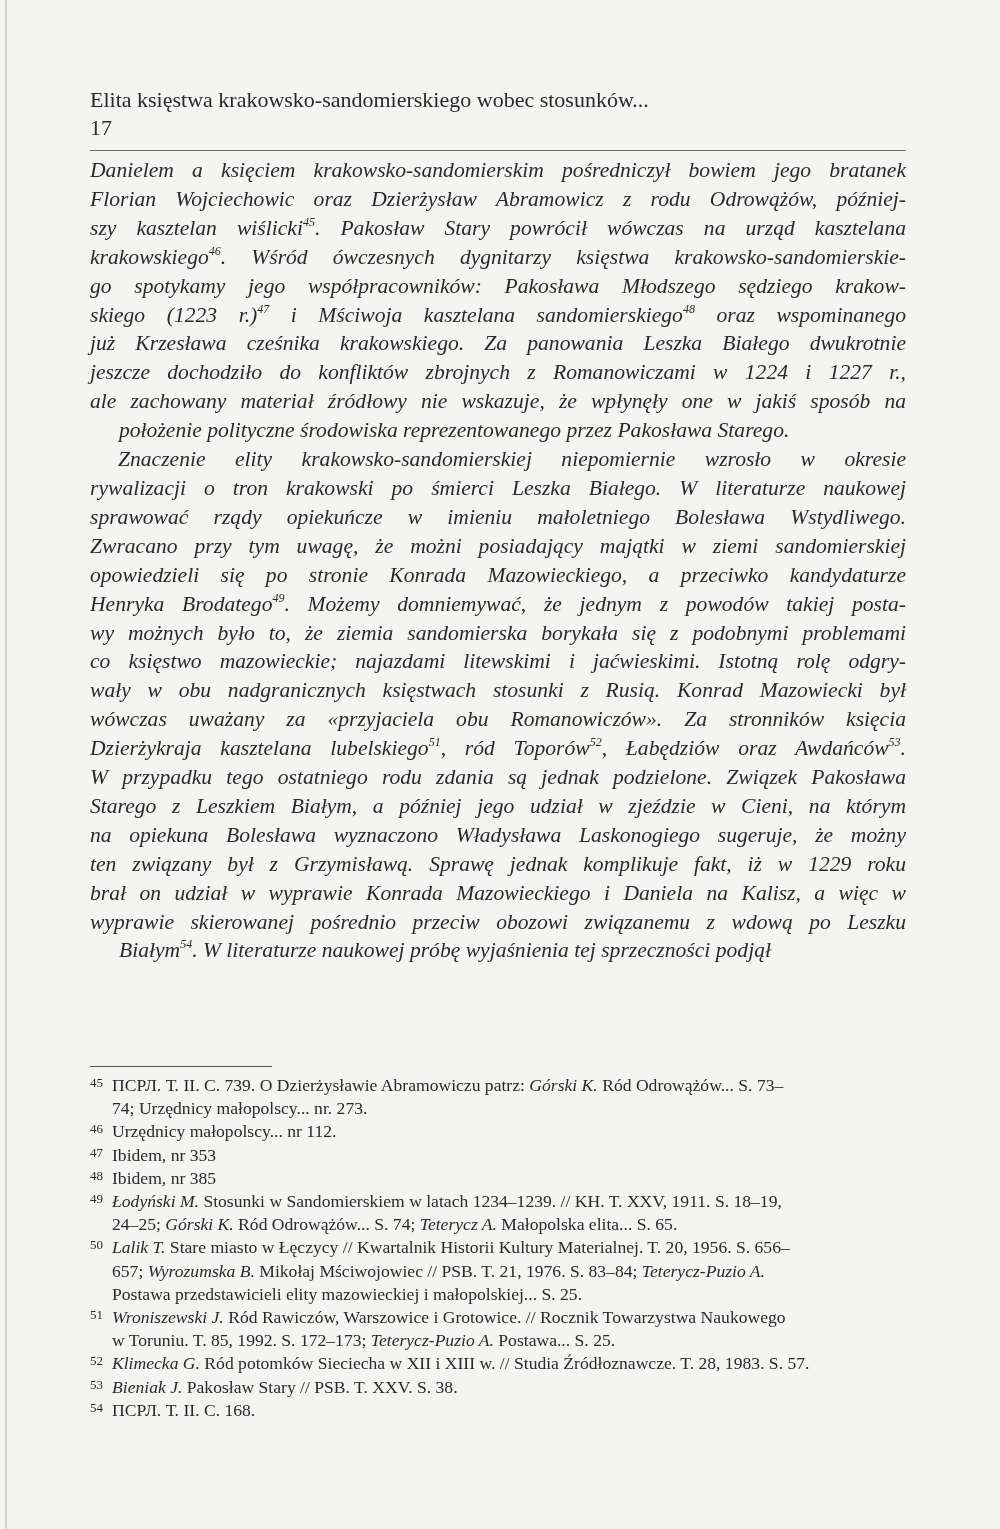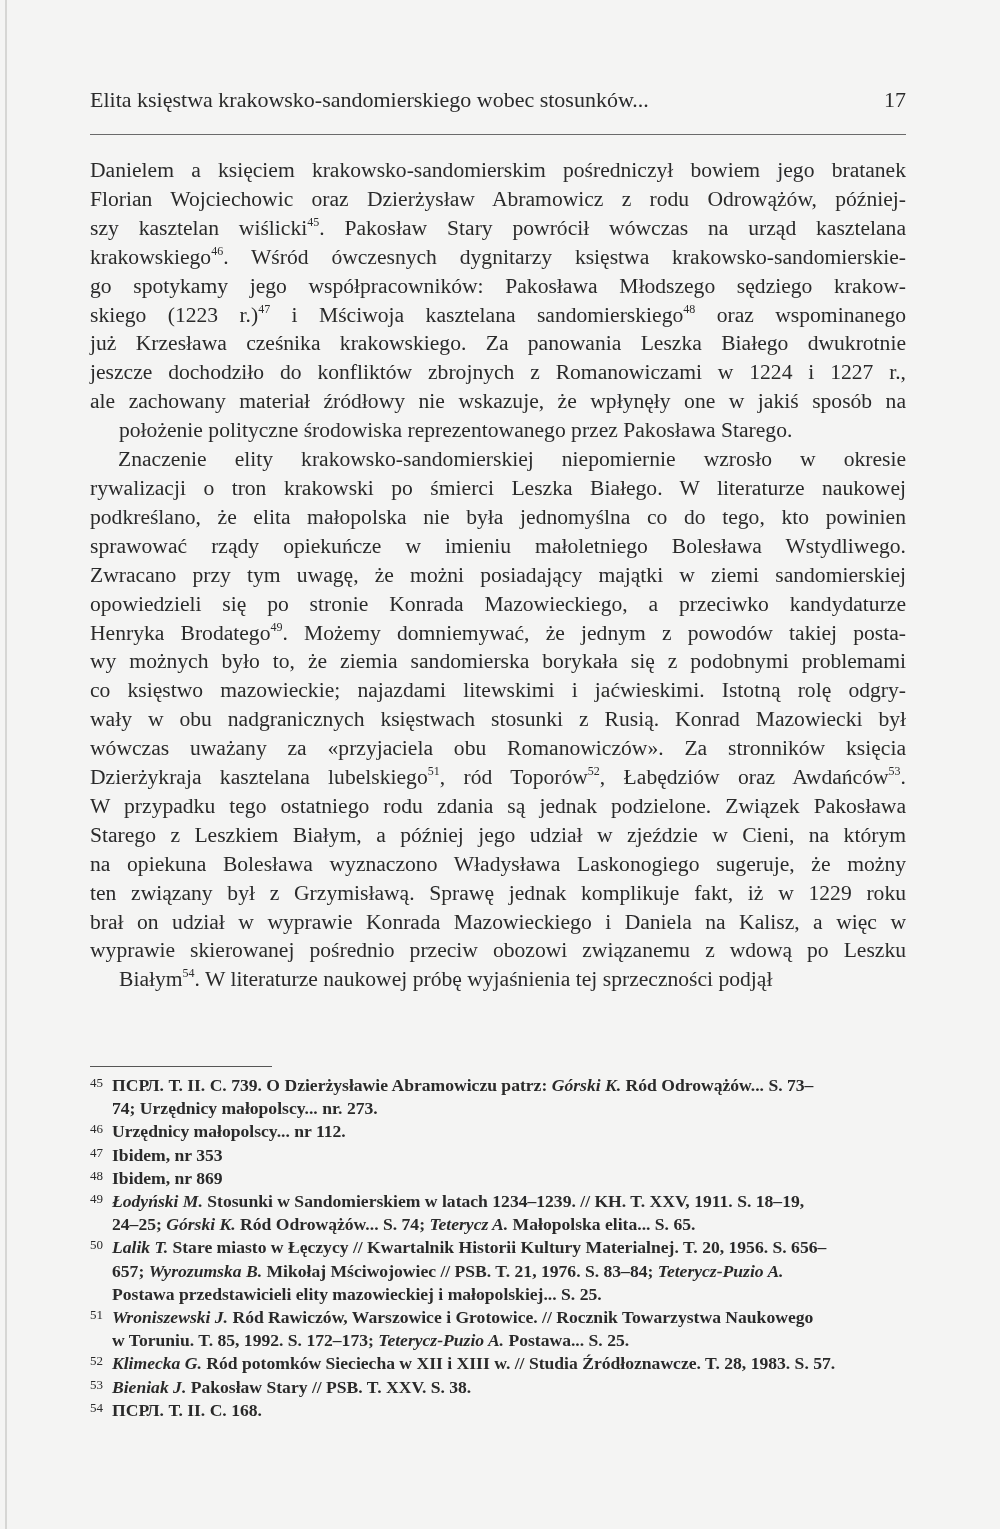--- a/index.html
+++ b/index.html
@@ -11,45 +11,47 @@
     position: relative;
   }
   .page-edge {
     position: absolute; left: 5px; top: 0; bottom: 0; width: 2px;
     background: #d6d6d4;
   }
   .header {
     position: absolute; left: 90px; top: 86px; width: 816px;
     font-size: 22px; line-height: 28px;
     display: flex; justify-content: space-between;
-    padding-bottom: 20px;
+    padding-bottom: 8px;
     border-bottom: 1.5px solid #6a6a6a;
+    flex-direction: column;
   }
   .body-text {
     position: absolute; left: 90px; top: 156px; width: 816px;
     font-size: 21.6px; line-height: 28.9px;
     text-align: justify;
+    font-style: italic;
   }
   .body-text p { margin: 0; }
   .line { display: block; text-align: justify; text-align-last: justify; white-space: nowrap; }
   .line.last { text-align-last: left; margin-left: 29px; }
   sup { font-size: 12px; line-height: 0; vertical-align: 9px; }
   .fn-rule {
     position: absolute; left: 90px; top: 1066px; width: 182px; height: 0;
     border-top: 1.3px solid #555;
   }
   .footnotes {
     position: absolute; left: 90px; top: 1074px; width: 816px;
     font-size: 17.6px; line-height: 23.2px;
   }
   .fn { position: relative; padding-left: 22px; margin: 0; }
   .fn .num {
     position: absolute; left: 0; top: -3px; font-size: 13px;
   }
-  .fn .fn-line { display: block; white-space: nowrap; font-weight: bold; }
+  .fn .fn-line { display: block; white-space: nowrap; }
   i { font-style: italic; }
 </style>
 </head>
 <body>
 
 <div class="page-edge"></div>
 
 <div class="header">
   <span>Elita księstwa krakowsko-sandomierskiego wobec stosunków...</span>
   <span>17</span>
@@ -64,21 +66,20 @@
       <span class="line"><span>go spotykamy jego współpracowników: Pakosława Młodszego sędziego krakow-</span></span>
       <span class="line"><span>skiego (1223 r.)</span><sup>47</sup><span> i Mściwoja kasztelana sandomierskiego</span><sup>48</sup><span> oraz wspominanego</span></span>
       <span class="line"><span>już Krzesława cześnika krakowskiego. Za panowania Leszka Białego dwukrotnie</span></span>
       <span class="line"><span>jeszcze dochodziło do konfliktów zbrojnych z Romanowiczami w 1224 i 1227 r.,</span></span>
       <span class="line"><span>ale zachowany materiał źródłowy nie wskazuje, że wpłynęły one w jakiś sposób na</span></span>
       <span class="line last"><span>położenie polityczne środowiska reprezentowanego przez Pakosława Starego.</span></span>
     </p>
     <p>
       <span class="line" style="padding-left: 28px;"><span>Znaczenie elity krakowsko-sandomierskiej niepomiernie wzrosło w okresie</span></span>
       <span class="line"><span>rywalizacji o tron krakowski po śmierci Leszka Białego. W literaturze naukowej</span></span>
-      <span class="line"><span>podkreślano, że elita małopolska nie była jednomyślna co do tego, kto powinien</span></span>
       <span class="line"><span>sprawować rządy opiekuńcze w imieniu małoletniego Bolesława Wstydliwego.</span></span>
       <span class="line"><span>Zwracano przy tym uwagę, że możni posiadający majątki w ziemi sandomierskiej</span></span>
       <span class="line"><span>opowiedzieli się po stronie Konrada Mazowieckiego, a przeciwko kandydaturze</span></span>
       <span class="line"><span>Henryka Brodatego</span><sup>49</sup><span>. Możemy domniemywać, że jednym z powodów takiej posta-</span></span>
       <span class="line"><span>wy możnych było to, że ziemia sandomierska borykała się z podobnymi problemami</span></span>
       <span class="line"><span>co księstwo mazowieckie; najazdami litewskimi i jaćwieskimi. Istotną rolę odgry-</span></span>
       <span class="line"><span>wały w obu nadgranicznych księstwach stosunki z Rusią. Konrad Mazowiecki był</span></span>
       <span class="line"><span>wówczas uważany za «przyjaciela obu Romanowiczów». Za stronników księcia</span></span>
       <span class="line"><span>Dzierżykraja kasztelana lubelskiego</span><sup>51</sup><span>, ród Toporów</span><sup>52</sup><span>, Łabędziów oraz Awdańców</span><sup>53</sup><span>.</span></span>
       <span class="line"><span>W przypadku tego ostatniego rodu zdania są jednak podzielone. Związek Pakosława</span></span>
@@ -102,21 +103,21 @@
     <div class="fn">
       <span class="num">46</span>
       <span class="fn-line"><span>Urzędnicy małopolscy... nr 112.</span></span>
     </div>
     <div class="fn">
       <span class="num">47</span>
       <span class="fn-line"><span>Ibidem, nr 353</span></span>
     </div>
     <div class="fn">
       <span class="num">48</span>
-      <span class="fn-line"><span>Ibidem, nr 869</span></span>
+      <span class="fn-line"><span>Ibidem, nr 385</span></span>
     </div>
     <div class="fn">
       <span class="num">49</span>
       <span class="fn-line"><i>Łodyński M.</i><span> Stosunki w Sandomierskiem w latach 1234–1239. // KH. T. XXV, 1911. S. 18–19,</span></span>
       <span class="fn-line"><span>24–25; </span><i>Górski K.</i><span> Ród Odrowążów... S. 74; </span><i>Teterycz A.</i><span> Małopolska elita... S. 65.</span></span>
     </div>
     <div class="fn">
       <span class="num">50</span>
       <span class="fn-line"><i>Lalik T.</i><span> Stare miasto w Łęczycy // Kwartalnik Historii Kultury Materialnej. T. 20, 1956. S. 656–</span></span>
       <span class="fn-line"><span>657; </span><i>Wyrozumska B.</i><span> Mikołaj Mściwojowiec // PSB. T. 21, 1976. S. 83–84; </span><i>Teterycz-Puzio A.</i></span>

